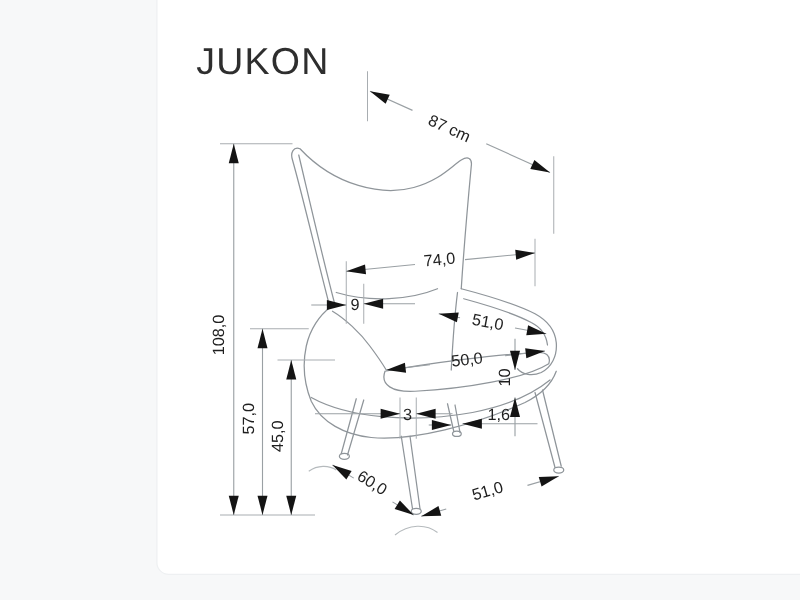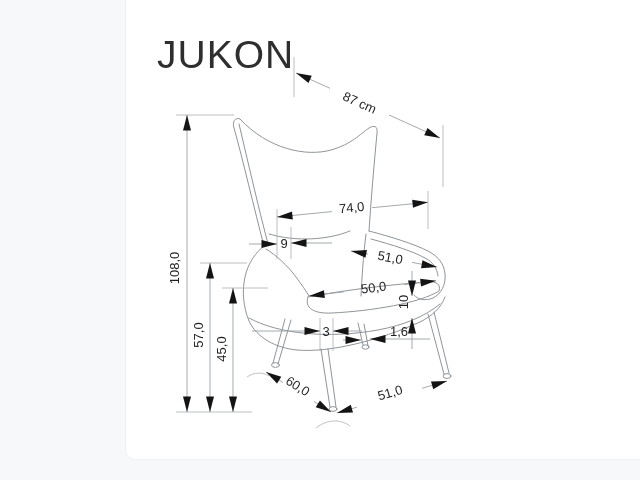--- a/index.html
+++ b/index.html
@@ -7,21 +7,21 @@
     width:640px;height:480px;overflow:hidden;position:relative;
     background:#f7f8f9;
     font-family:"Liberation Sans", sans-serif;
   }
   .card{
     position:absolute;left:125px;top:-12px;width:528px;height:470px;
     background:#ffffff;border:1px solid #eef0f2;border-radius:10px;
   }
   .title{
     position:absolute;left:157px;top:33px;
-    font-size:39px;font-weight:400;letter-spacing:1px;color:#2e2e2e;
+    font-size:30px;font-weight:400;letter-spacing:1px;color:#2e2e2e;
   }
   svg{position:absolute;left:0;top:0;}
   .chair{stroke:#8f959a;stroke-width:1;fill:none;stroke-linecap:round;}
   .chair-faint{stroke:#b5babd;stroke-width:0.9;fill:none;}
   .dim{stroke:#9aa0a4;stroke-width:0.9;fill:none;}
   .ext{stroke:#a8adb1;stroke-width:0.8;fill:none;}
   .dimtext{
     font-family:"Liberation Sans", sans-serif;
     font-size:13px;fill:#1f1f1f;
   }

